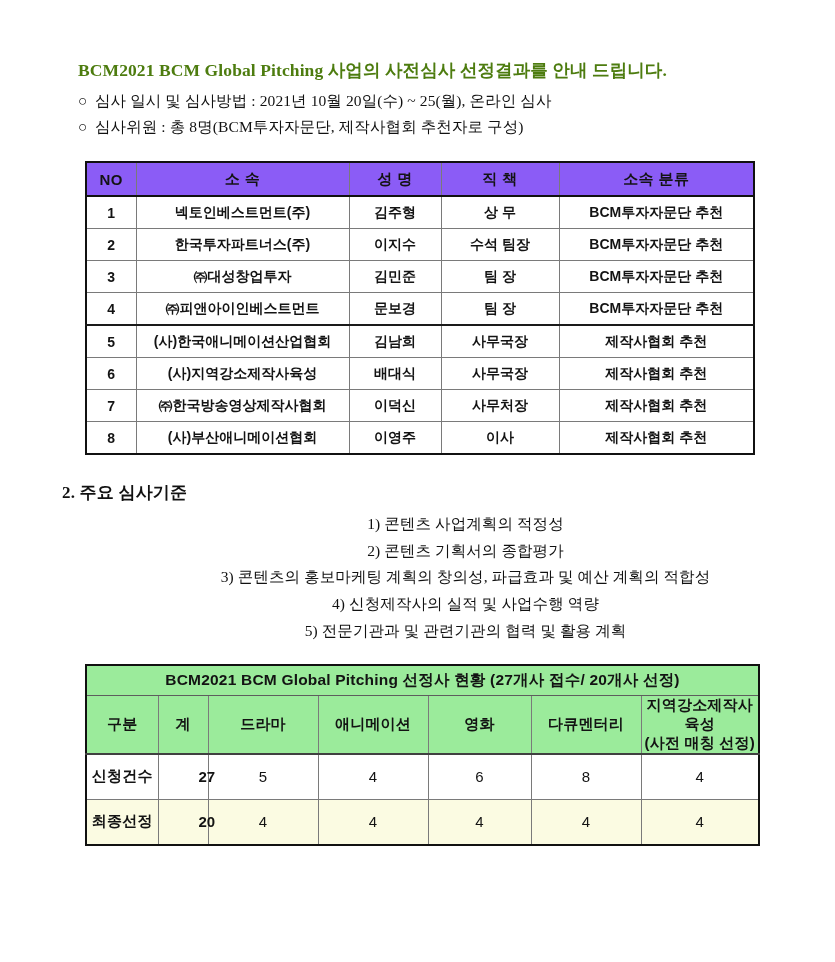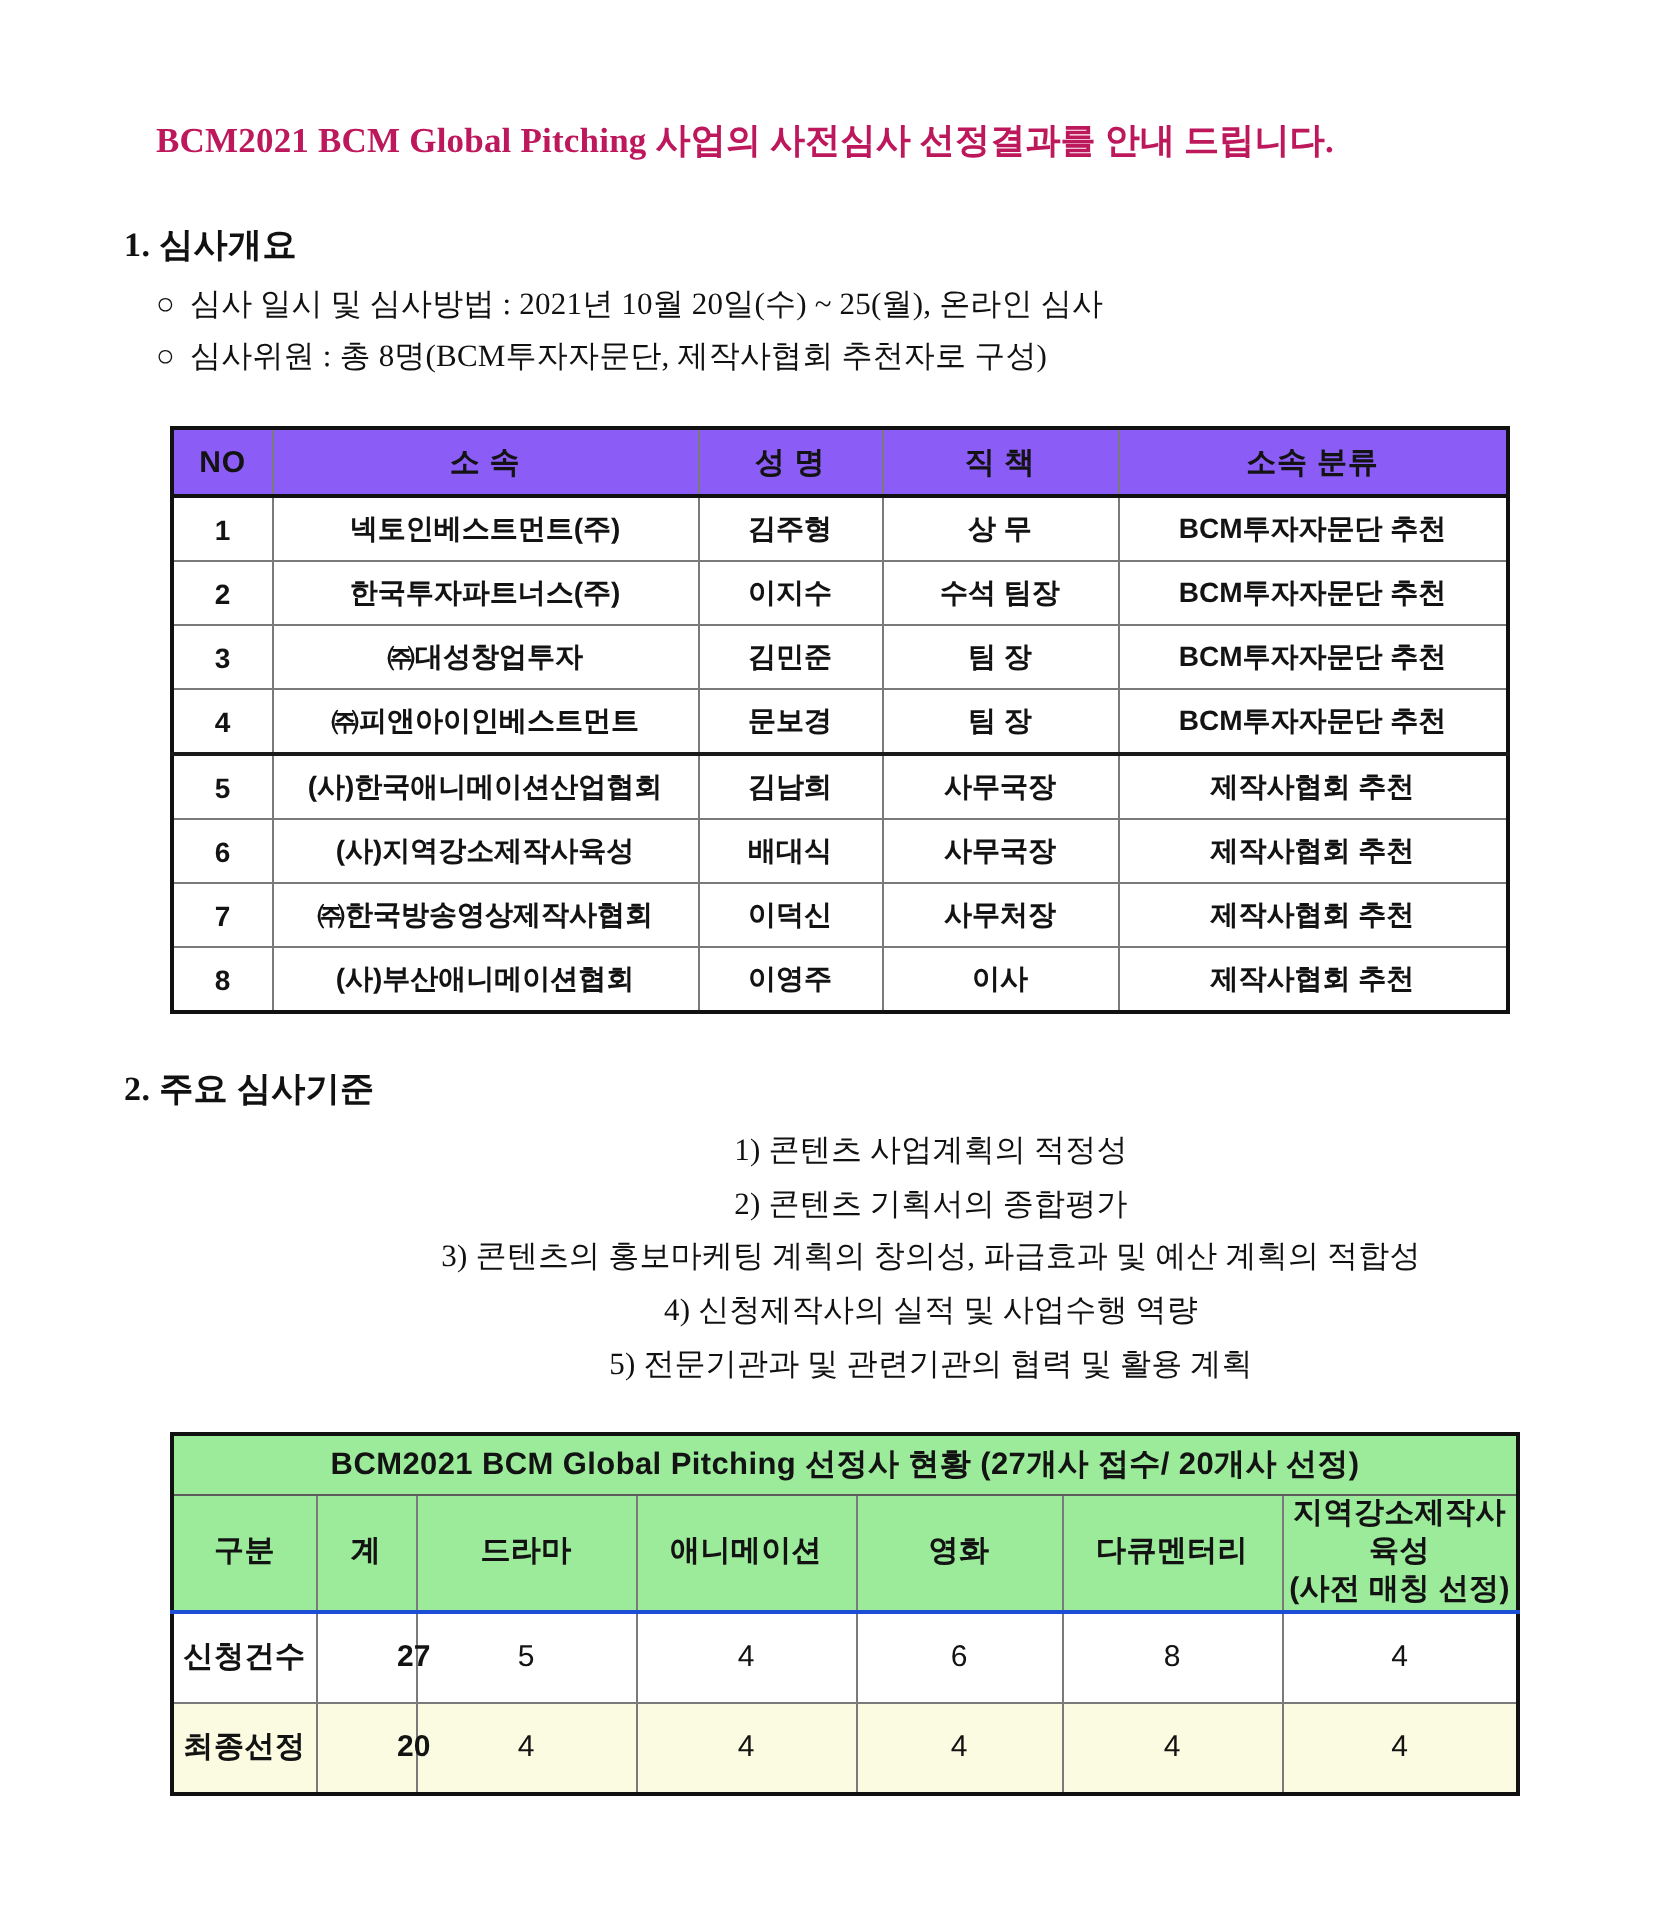--- a/index.html
+++ b/index.html
@@ -37,21 +37,21 @@
     display: block;
     white-space: nowrap;
   }
 
   
   .intro {
     margin: 44px 0 0 78px;
     font-size: 17.5px;
     font-weight: bold;
     letter-spacing: 0.1px;
-    color: #be185d;
+    color: #4d7c0f;
   }
 
   
   .sec-head {
     margin: 29px 0 0 62px;
     font-size: 17px;
     font-weight: bold;
     letter-spacing: 0.2px;
   }
   .sec-head-2 {
@@ -125,21 +125,21 @@
     height: 29px;
     font-size: 15.5px;
     letter-spacing: 0.2px;
     border-bottom: 1px solid #5d5d5d;
   }
   #status-table .head-row td {
     background: #9BEB9B;
     height: 47px;
     font-size: 15px;
     letter-spacing: 0.2px;
-    border-bottom: 2px solid #1d4ed8;
+    border-bottom: 2px solid #404040;
     line-height: 1.25;
   }
   #status-table .data-row td { height: 44px; font-size: 15px; }
   #status-table .data-row.alt td { background: #FBFBE2; }
   #status-table .data-row td.label-cell { font-size: 15px; letter-spacing: 0.3px; }
   #status-table .data-row td.num-cell { font-weight: bold; padding-left: 40px; }
   #status-table .data-row td.val-cell { font-weight: normal; font-size: 15px; }
   .s-div { width: 72px; }
   .s-tot { width: 50px; }
   .s-drama { width: 110px; }
@@ -151,21 +151,20 @@
 </head>
 <body>
 
 <div class="page">
 
   <div class="doc-title">
   </div>
 
   <div class="intro">BCM2021 BCM Global Pitching 사업의 사전심사 선정결과를 안내 드립니다.</div>
 
-  <div class="sec-head">1. 심사개요</div>
 
   <div class="bullets">
     <div class="b-row">
       <span class="b-mark">○</span><span>심사 일시 및 심사방법 : 2021년 10월 20일(수) ~ 25(월), 온라인 심사</span>
     </div>
     <div class="b-row">
       <span class="b-mark">○</span><span>심사위원 : 총 8명(BCM투자자문단, 제작사협회 추천자로 구성)</span>
     </div>
   </div>
 

